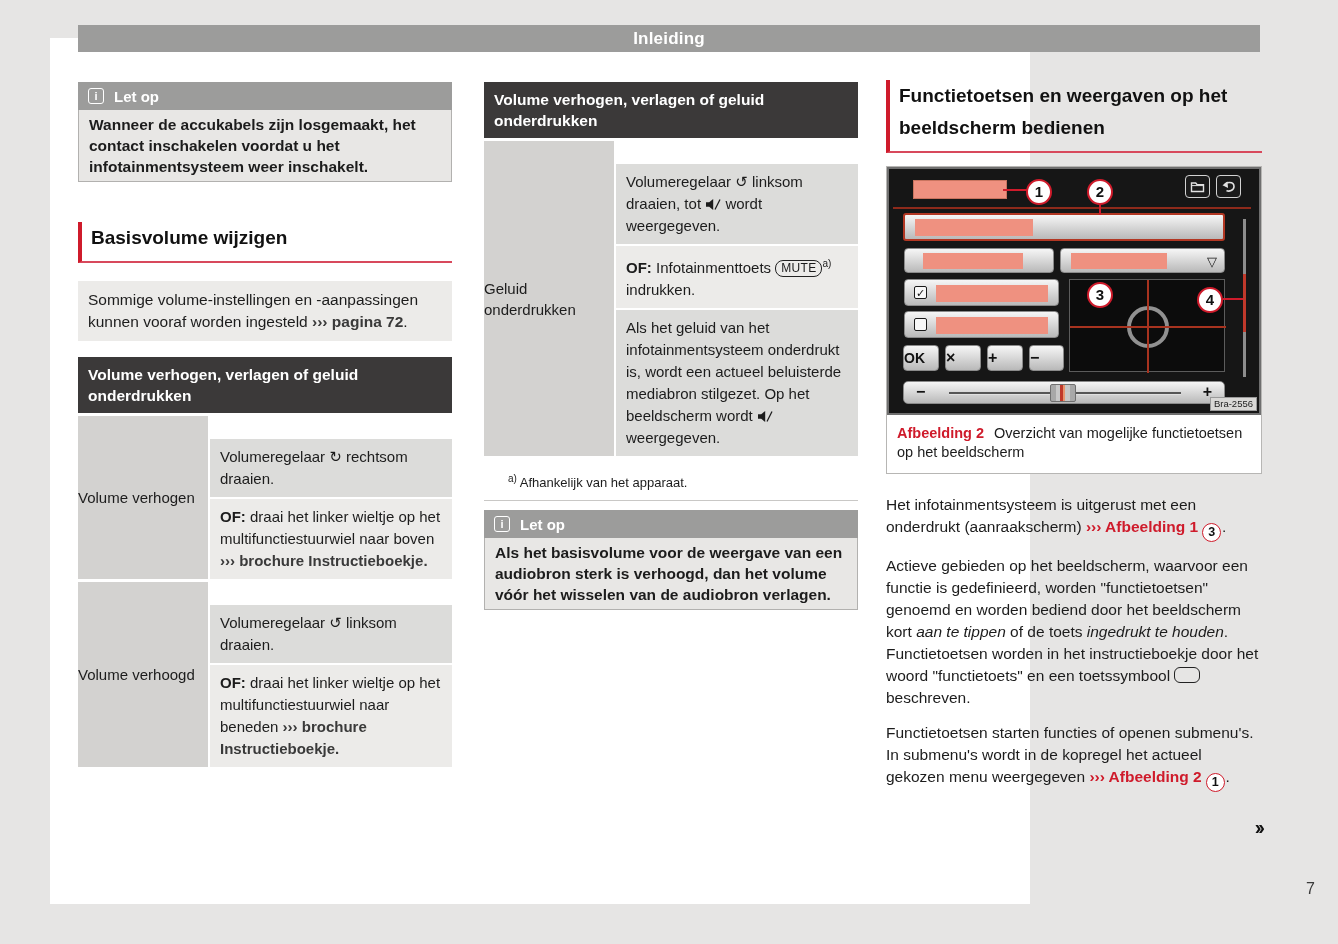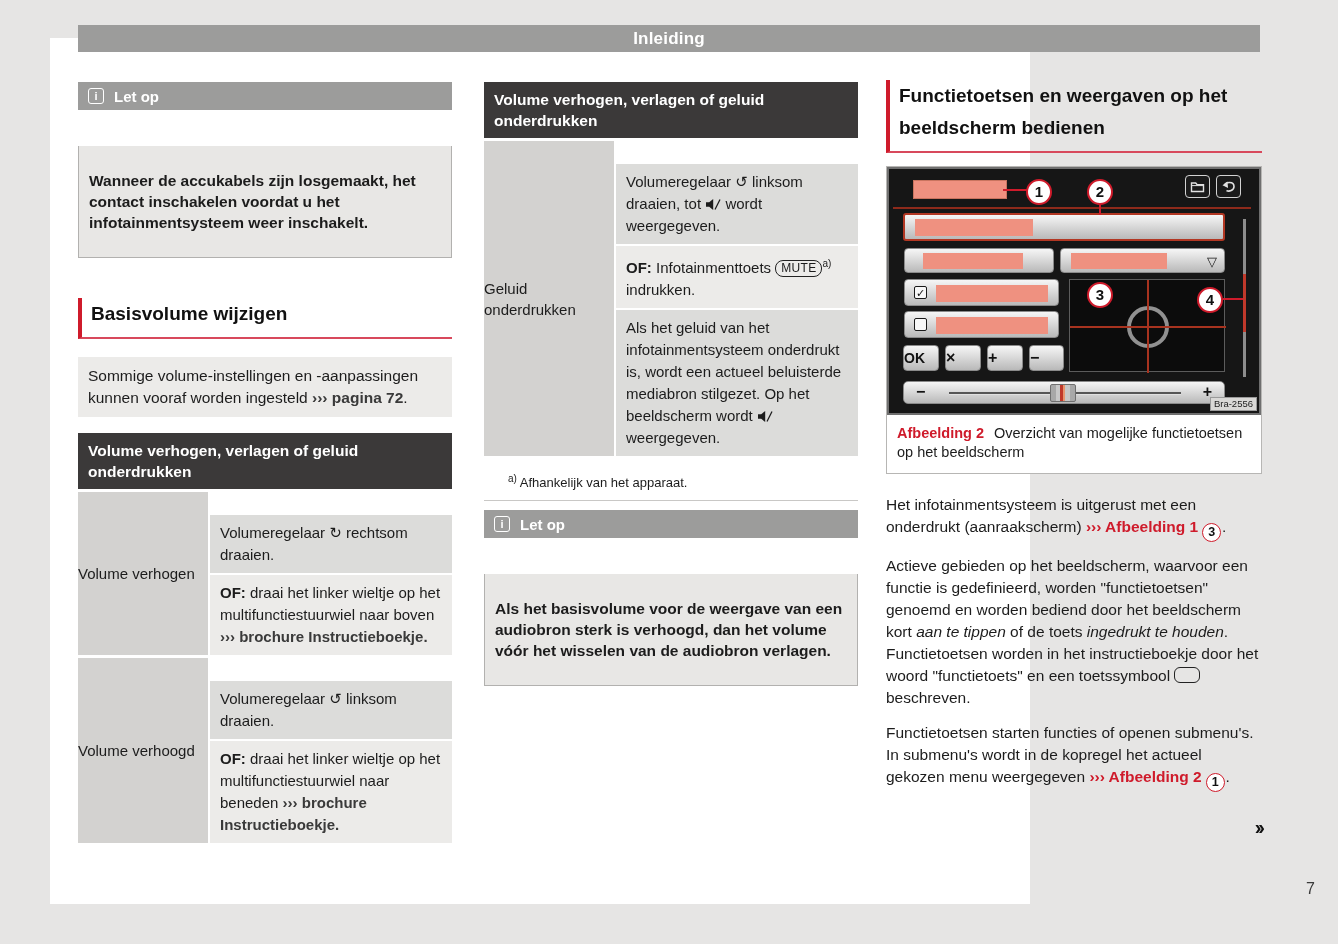--- a/index.html
+++ b/index.html
@@ -25,21 +25,21 @@
   .note-header{
     background:#9c9c9b;color:#fff;font-weight:bold;font-size:15px;
     padding:4px 10px;display:flex;align-items:center;gap:10px;height:20px;
   }
   .info-ic{
     width:14px;height:14px;border:1.5px solid #fff;border-radius:3px;
     font-size:11px;line-height:14px;text-align:center;font-weight:bold;flex:0 0 auto;
   }
   .note-body{
     background:#e8e7e5;border:1px solid #b2b1af;border-top:none;
-    font-weight:bold;font-size:15.5px;line-height:21px;padding:24px 10px;margin-top:36px;
+    font-weight:bold;font-size:15.5px;line-height:21px;padding:4px 10px;
   }
 
   
   .sec-heading{
     margin-top:40px;border-left:4px solid #cf1b2b;border-bottom:2px solid #d8495c;
     padding:0 0 7px 9px;font-size:19px;font-weight:bold;line-height:32px;color:#111;
   }
   .col-right .sec-heading{margin-top:42px;}
 
   

